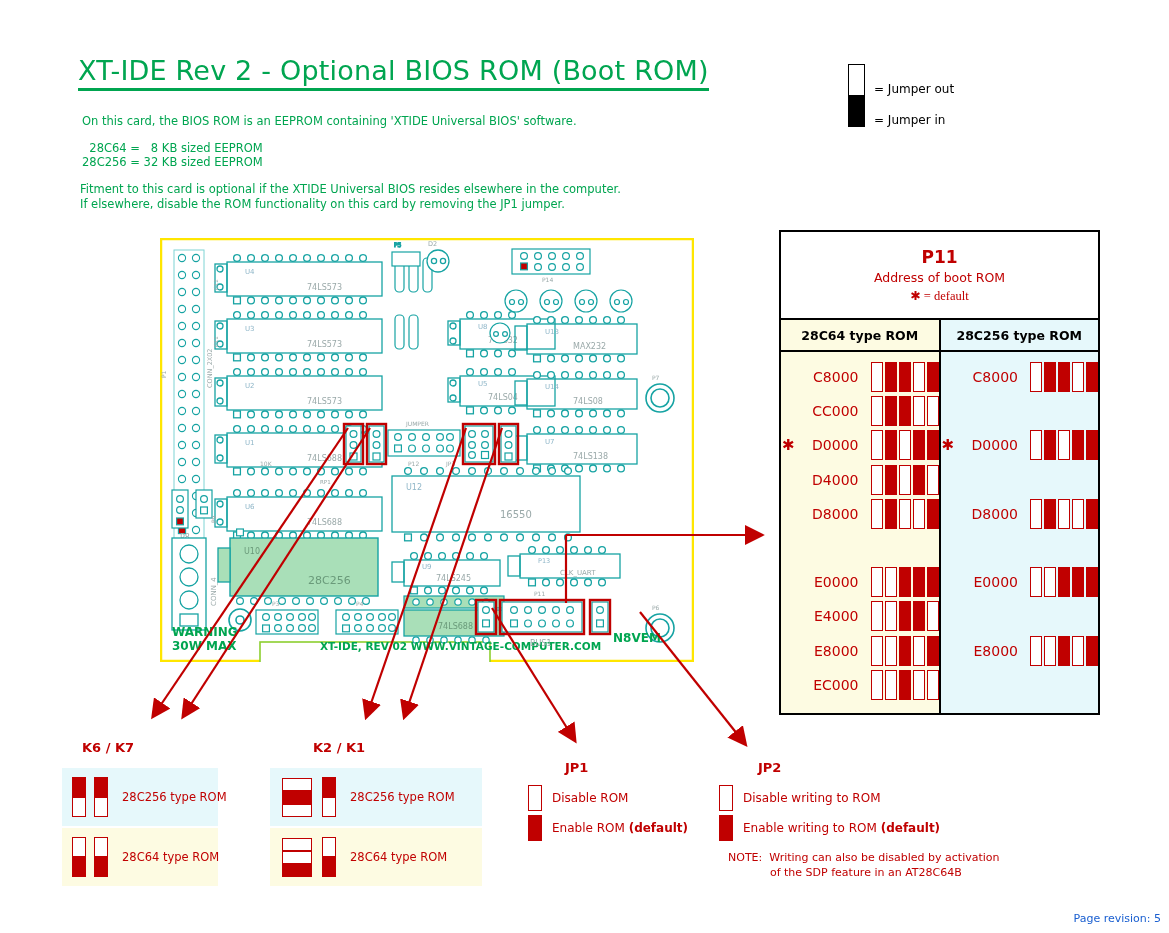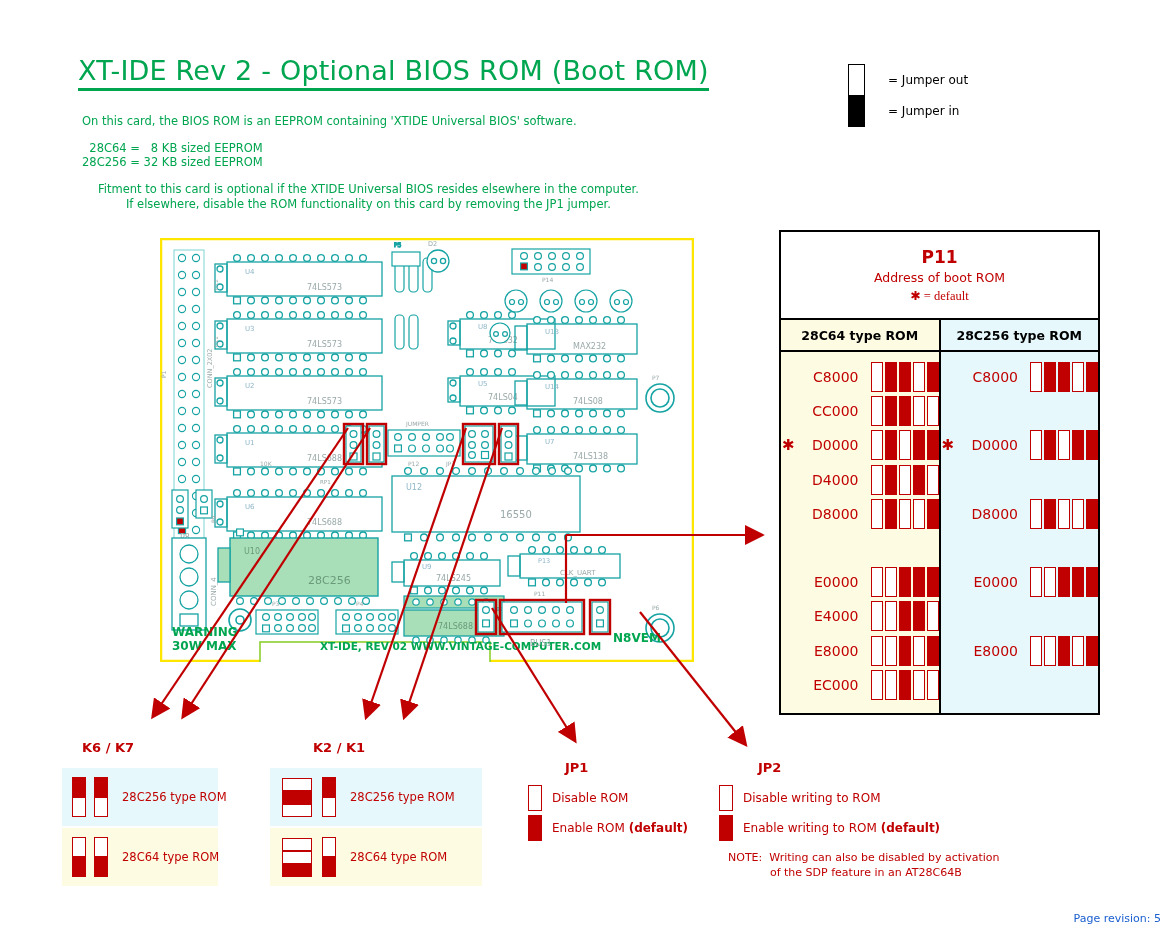--- a/index.html
+++ b/index.html
@@ -13,21 +13,21 @@
   
   #title{
     left:78px;top:55px;font-size:27px;color:#00a550;
     font-family:"DejaVu Sans","Liberation Sans",sans-serif;
     letter-spacing:0.2px;white-space:nowrap;
     border-bottom:3px solid #00a550;padding-bottom:2px;
   }
   .greentext{color:#00a550;font-size:11.5px;line-height:15px;white-space:pre;}
 
   
-  .legrow{display:flex;align-items:center;gap:23px;}
+  .legrow{display:flex;align-items:flex-end;gap:9px;}
   .legbox{width:17px;height:32px;border:1px solid #000;box-sizing:border-box;}
   .legbox.out{background:#fff;}
   .legbox.in{background:#000;}
   .leglab{font-size:12px;color:#000;white-space:nowrap;}
 
   
   #p11{
     left:779px;top:230px;width:321px;height:485px;
     border:2px solid #000;box-sizing:border-box;background:#fff;
   }
@@ -79,21 +79,21 @@
   #arrows{left:0;top:0;width:1169px;height:933px;pointer-events:none;}
 </style>
 </head>
 <body>
 
 <div class="abs" id="title">XT-IDE  Rev 2  -  Optional BIOS ROM (Boot ROM)</div>
 
 <div class="abs greentext" style="left:82px;top:114px;">On this card, the BIOS ROM is an EEPROM containing 'XTIDE Universal BIOS' software.</div>
 <div class="abs greentext" style="left:82px;top:141px;">  28C64 =   8 KB sized EEPROM</div>
 <div class="abs greentext" style="left:82px;top:155px;">28C256 = 32 KB sized EEPROM</div>
-<div class="abs greentext" style="left:98px;top:182px;text-align:center;">Fitment to this card is optional if the XTIDE Universal BIOS resides elsewhere in the computer.
+<div class="abs greentext" style="left:80px;top:182px;">Fitment to this card is optional if the XTIDE Universal BIOS resides elsewhere in the computer.
 If elsewhere, disable the ROM functionality on this card by removing the JP1 jumper.</div>
 
 <div class="abs legrow" style="left:848px;top:64px;">
   <div class="legbox out"></div>
   <div class="leglab">= Jumper out</div>
 </div>
 <div class="abs legrow" style="left:848px;top:95px;">
   <div class="legbox in"></div>
   <div class="leglab">= Jumper in</div>
 </div>

